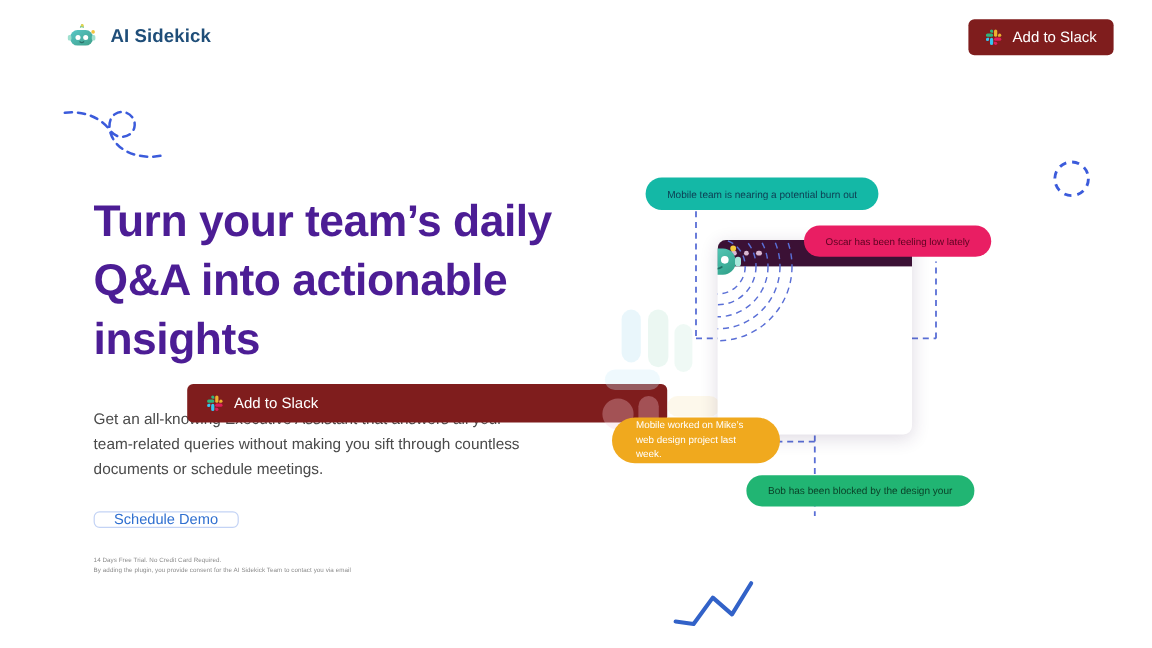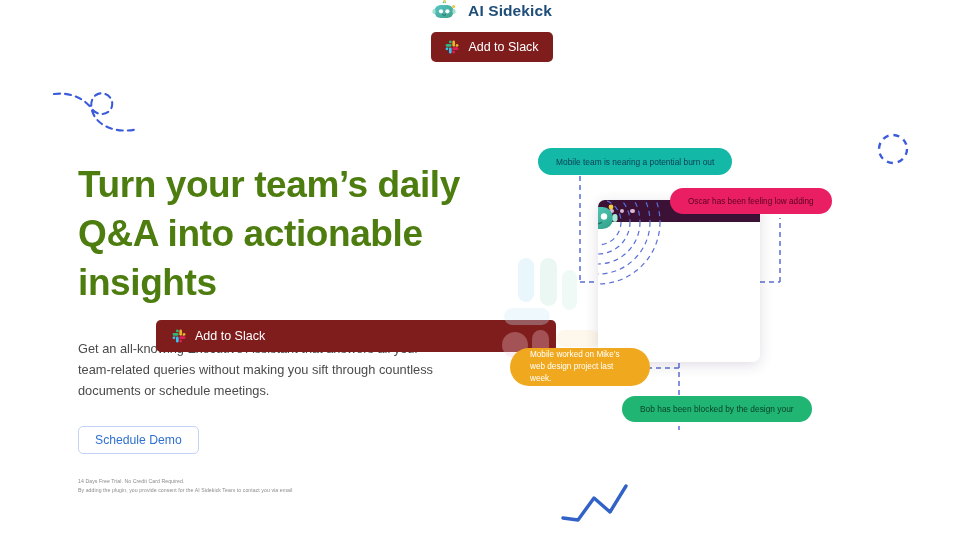--- a/index.html
+++ b/index.html
@@ -9,21 +9,20 @@
     font-family: "Liberation Sans", sans-serif;
     overflow: hidden;
   }
   .page { position: relative; width: 960px; height: 540px; background:#fff; }
 
   
   .header {
     position: absolute; top: 0; left: 0; width: 960px; height: 62px;
     display: flex; align-items: center; justify-content: space-between;
     padding: 0 32px 0 56px;
-    flex-direction: column;
   }
   .brand { display: flex; align-items: center; gap: 8px; }
   .brand-mark { width: 28px; height: 22px; position: relative; display:block; }
   .brand-name {
     font-size: 15.5px; font-weight: bold; color: #1f4e79; letter-spacing: .1px;
   }
 
   .btn-slack {
     display: inline-flex; align-items: center; gap: 9px;
     background: #7f1d1d; color: #ffffff;
@@ -34,31 +33,31 @@
   }
   .btn-slack.hero { height: 32px; padding: 0 16px; font-size: 12.5px; border-radius: 5px;}
   .slack-mark { width: 14px; height: 14px; flex: 0 0 14px; }
 
   
   .hero {
     position: absolute; left: 78px; top: 160px; width: 400px;
   }
   .hero h1 {
     font-size: 37px; line-height: 49px; font-weight: bold;
-    color: #4d7c0f; letter-spacing: -0.4px;
+    color: #4c1d95; letter-spacing: -0.4px;
   }
   .hero p.sub {
     margin-top: 31px;
     font-size: 12.8px; line-height: 21px; color: #4a4a4a;
     width: 372px;
   }
   .cta-row { margin-top: 25px; display: flex; align-items: center; gap: 12px; }
   .btn-demo {
     display: inline-flex; align-items: center; justify-content: center;
-    height: 28px; padding: 0 16px;
+    height: 14px; padding: 0 16px;
     border: 1px solid #c3d3f5; border-radius: 5px; background: #fff;
     color: #2f6fd0; font-size: 12.2px;
     font-family: "Liberation Sans", sans-serif; cursor: pointer; white-space: nowrap;
   }
   .fineprint { margin-top: 23px; }
   .fineprint div {
     font-size: 5.2px; line-height: 9px; color: #8c8c8c; letter-spacing: .06px;
   }
 
   
@@ -266,21 +265,21 @@
             <circle cx="88" cy="52" r="2.4" fill="#f5cc3d"></circle>
           </g>
         </svg>
       </div>
     </div>
 
     <div class="bubble b-cyan">
       <span>Mobile team is nearing a potential burn out</span>
     </div>
     <div class="bubble b-pink">
-      <span>Oscar has been feeling low adding</span>
+      <span>Oscar has been feeling low lately</span>
     </div>
     <div class="bubble b-orange">
       <span>Mobile worked on Mike’s web design project last week.</span>
     </div>
     <div class="bubble b-green">
       <span>Bob has been blocked by the design your</span>
     </div>
   </div>
 
 </div>

